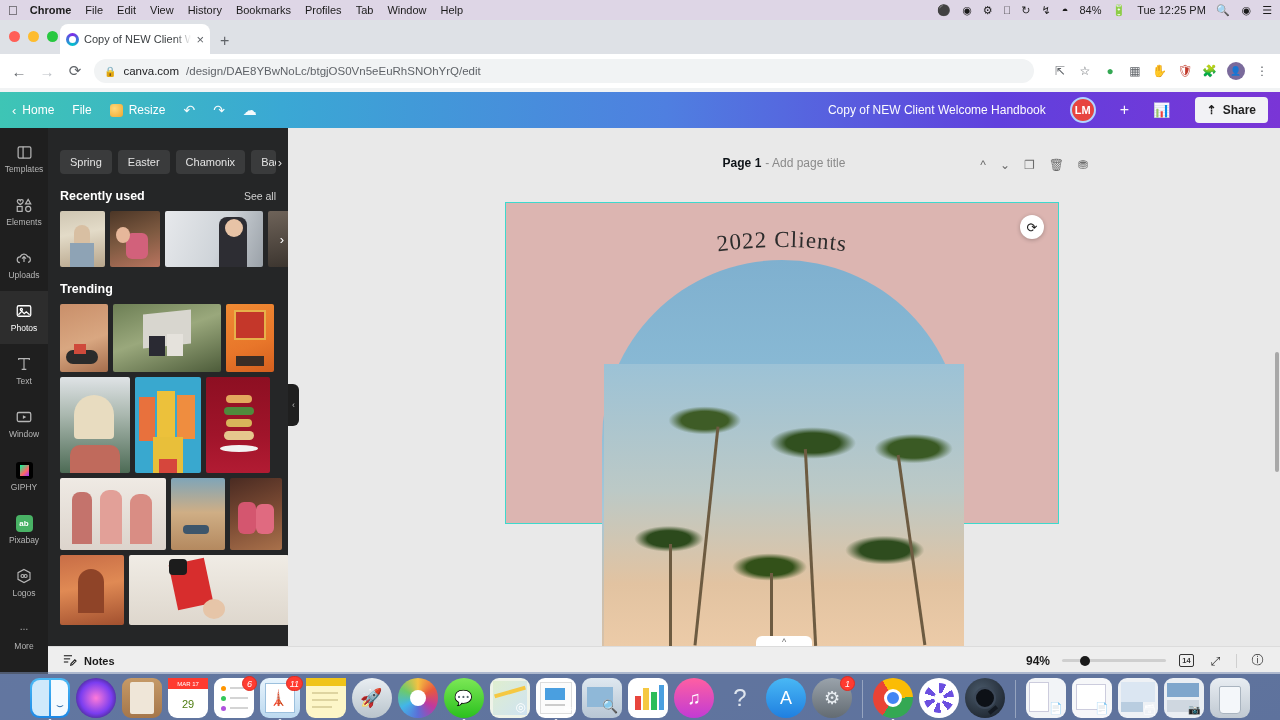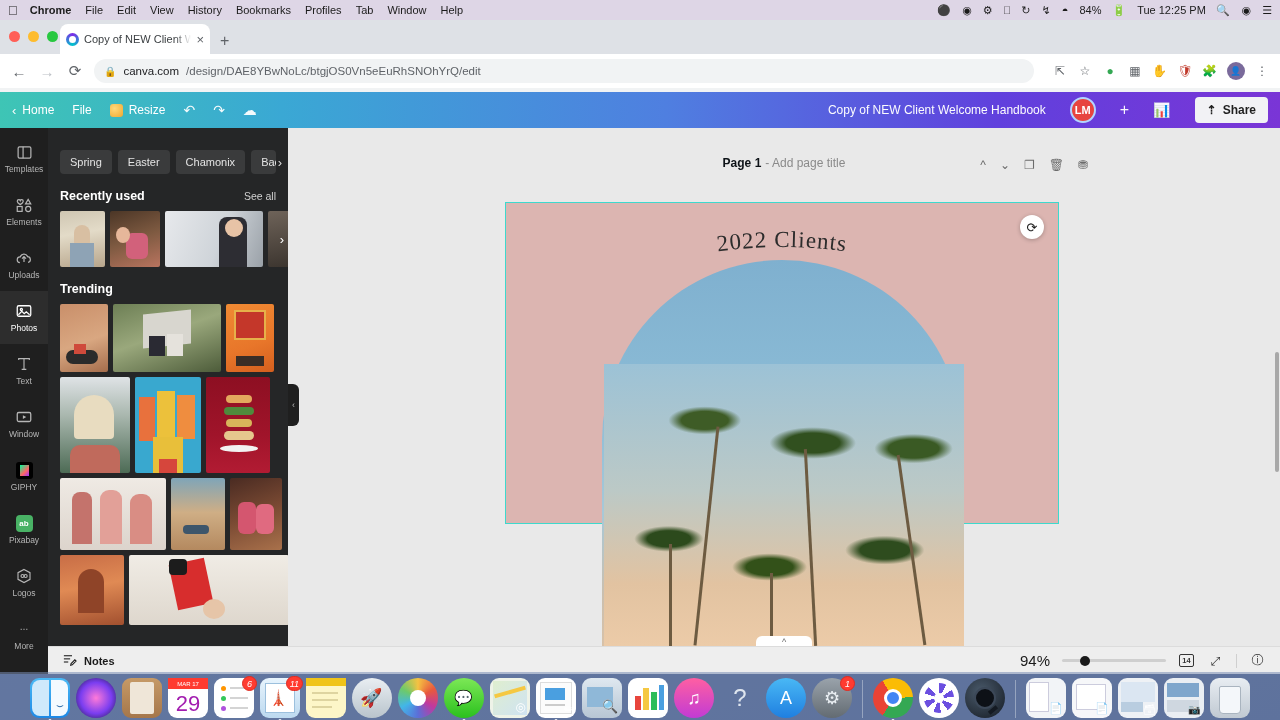--- a/index.html
+++ b/index.html
@@ -168,21 +168,21 @@
      bottom: -6px; width: 56px; height: 16px; background: #fff; border-radius: 6px 6px 0 0;
      display: flex; align-items: flex-start; justify-content: center; font-size: 9px;
      color: #6b6b6b; padding-top: 1px; }
 
   
   .bottombar { position: absolute; bottom: 0; left: 48px; right: 0; height: 28px;
      background: #eeeeee; display: flex; align-items: center; padding: 0 14px;
      border-top: 1px solid #dcdcdc; font-size: 11px; color: #1a1a1a; }
   .notes { display: flex; align-items: center; gap: 7px; font-weight: 600; cursor: pointer; }
   .bb-right { margin-left: auto; display: flex; align-items: center; gap: 12px; }
-  .zoomval { font-size: 15px; font-weight: 400; }
+  .zoomval { font-size: 12px; font-weight: 700; }
   .zslider { width: 104px; height: 3px; background: #cfcfcf; border-radius: 2px; position: relative; }
   .zslider .knob { position: absolute; left: 18px; top: -3.5px; width: 10px; height: 10px;
      border-radius: 50%; background: #1a1a1a; }
   .bb-ic { width: 17px; height: 17px; display: flex; align-items: center; justify-content: center;
      font-size: 12px; color: #333; cursor: pointer; }
   .bb-sep { width: 1px; height: 14px; background: #cfcfcf; }
 
   
   .vscroll { position: absolute; right: 1px; top: 170px; width: 4px; height: 120px;
      background: rgba(0,0,0,.28); border-radius: 2px; }
@@ -618,21 +618,21 @@
       <span style="position:absolute;right:2px;top:2px;width:17px;height:36px;background:#f4faff;border-radius:0 8px 8px 0;"></span>
       <span style="position:absolute;right:6px;top:20px;font-size:12px;color:#2b6aa8;">⌣</span>
       <i class="run-dot"></i>
     </span>
     <span class="dock-ic round" style="background:radial-gradient(circle at 50% 50%,#ff7ad9,#7a3df0 55%,#1b1b3a);"></span>
     <span class="dock-ic" style="background:linear-gradient(180deg,#c69a67,#a5764a);">
       <span style="position:absolute;left:8px;top:4px;width:24px;height:32px;background:#efe6d8;border-radius:2px;"></span>
     </span>
     <span class="dock-ic" style="background:#fff;flex-direction:column;">
       <span style="position:absolute;top:0;left:0;right:0;height:11px;background:#ff3b30;color:#fff;font-size:6px;display:flex;align-items:center;justify-content:center;">MAR 17</span>
-      <span style="position:absolute;top:12px;left:0;right:0;bottom:0;color:#a21caf;font-size:22px;display:flex;align-items:center;justify-content:center;">29</span>
+      <span style="position:absolute;top:12px;left:0;right:0;bottom:0;color:#4d7c0f;font-size:11px;display:flex;align-items:center;justify-content:center;">29</span>
     </span>
     <span class="dock-ic" style="background:#fff;">
       <span style="position:absolute;left:7px;top:8px;width:5px;height:5px;border-radius:50%;background:#ff9500;"></span>
       <span style="position:absolute;left:7px;top:18px;width:5px;height:5px;border-radius:50%;background:#34c759;"></span>
       <span style="position:absolute;left:7px;top:28px;width:5px;height:5px;border-radius:50%;background:#af52de;"></span>
       <span style="position:absolute;left:16px;top:9px;width:18px;height:2px;background:#d4d4d4;"></span>
       <span style="position:absolute;left:16px;top:19px;width:18px;height:2px;background:#d4d4d4;"></span>
       <span style="position:absolute;left:16px;top:29px;width:18px;height:2px;background:#d4d4d4;"></span>
       <i class="badge">6</i>
     </span>

